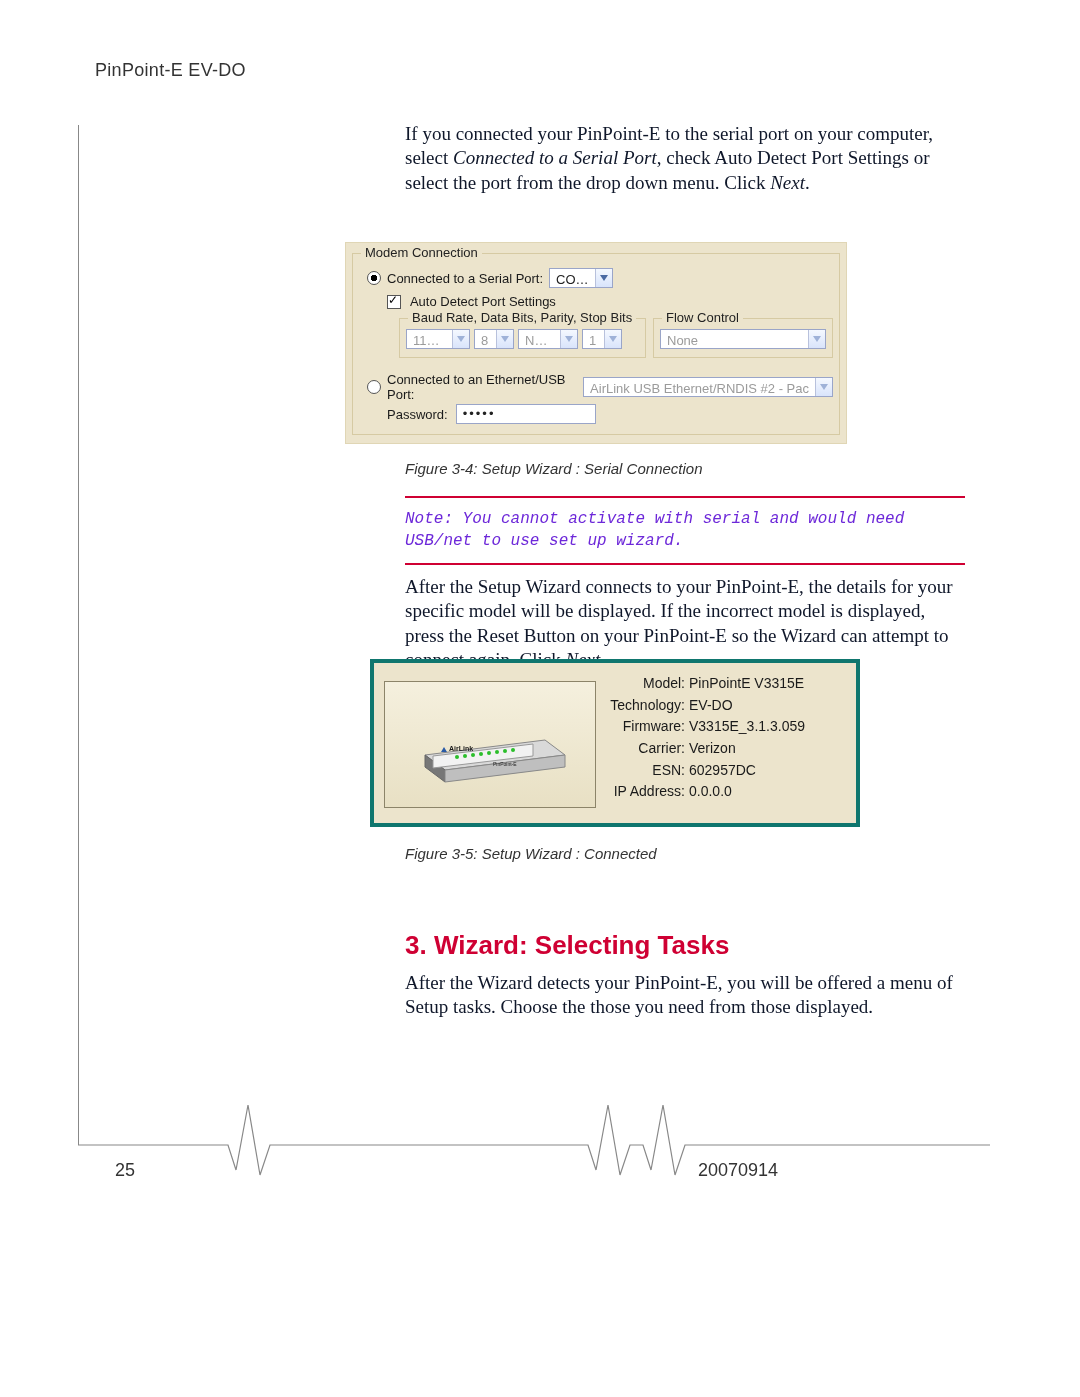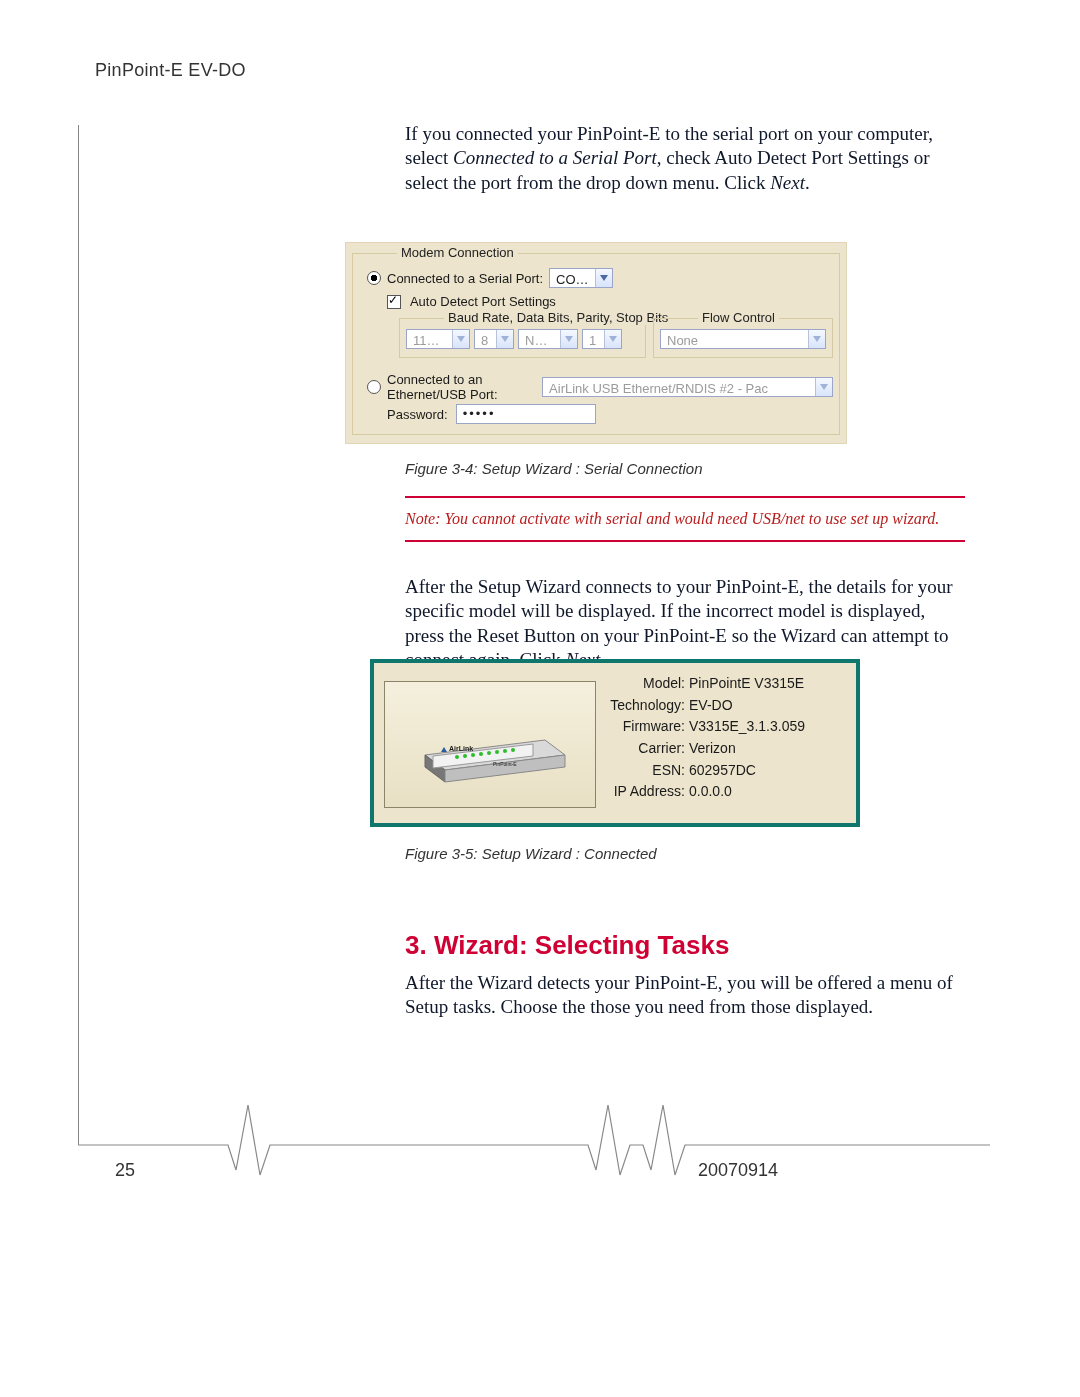--- a/index.html
+++ b/index.html
@@ -70,24 +70,24 @@
 
   .fig-caption {
     font-family: Arial, Helvetica, sans-serif;
     font-style: italic;
     font-size: 15px;
     color: #333;
     margin: 0;
   }
 
   .note {
-    font-family: Liberation Serif, serif;
+    font-family: Liberation Mono, monospace;
     font-style: italic;
     font-size: 16px;
-    color: #b91c1c;
+    color: #6d28d9;
     margin: 0;
     line-height: 1.4;
   }
   .hr-red {
     border: 0;
     border-top: 2px solid #cf0033;
     margin: 0;
     padding: 0;
     height: 0;
   }
@@ -120,21 +120,20 @@
   }
   .group > .legend {
     position: absolute;
     top: -9px;
     left: 8px;
     background: #ece4cc;
     padding: 0 4px;
     font-size: 13px;
     color: #222;
     white-space: nowrap;
-    margin-left: 36px;
   }
   .radio, .checkbox {
     display: inline-block;
     vertical-align: middle;
   }
   .radio .dot {
     width: 12px; height: 12px; border-radius: 50%;
     border: 1px solid #555; display: inline-block; vertical-align: -2px;
     background: radial-gradient(circle at 50% 50%, #000 0 3px, #fff 3px 6px);
     margin-right: 6px;
@@ -303,21 +302,21 @@
                 </svg>
               </span>
           </span>
         </div>
       </div>
 
       <div style="position:absolute; left:14px; top:118px; right:6px; display:flex; align-items:center;">
         <span class="radio off"><span class="dot"></span></span>
         <span>Connected to an Ethernet/USB Port:</span>
         <span style="display:inline-block; width:6px;"></span>
-        <span class="combo disabled" style="flex:1;gap:41px;">
+        <span class="combo disabled" style="flex:1;">
           <span class="val">AirLink USB Ethernet/RNDIS #2 - Pac</span>
           <span class="arrow">
               <svg width="8" height="6">
                 <polygon points="0,0 8,0 4,6" fill="#9fb2d8"></polygon>
               </svg>
             </span>
         </span>
       </div>
 
       <div style="position:absolute; left:34px; top:150px; display:flex; align-items:center;">

